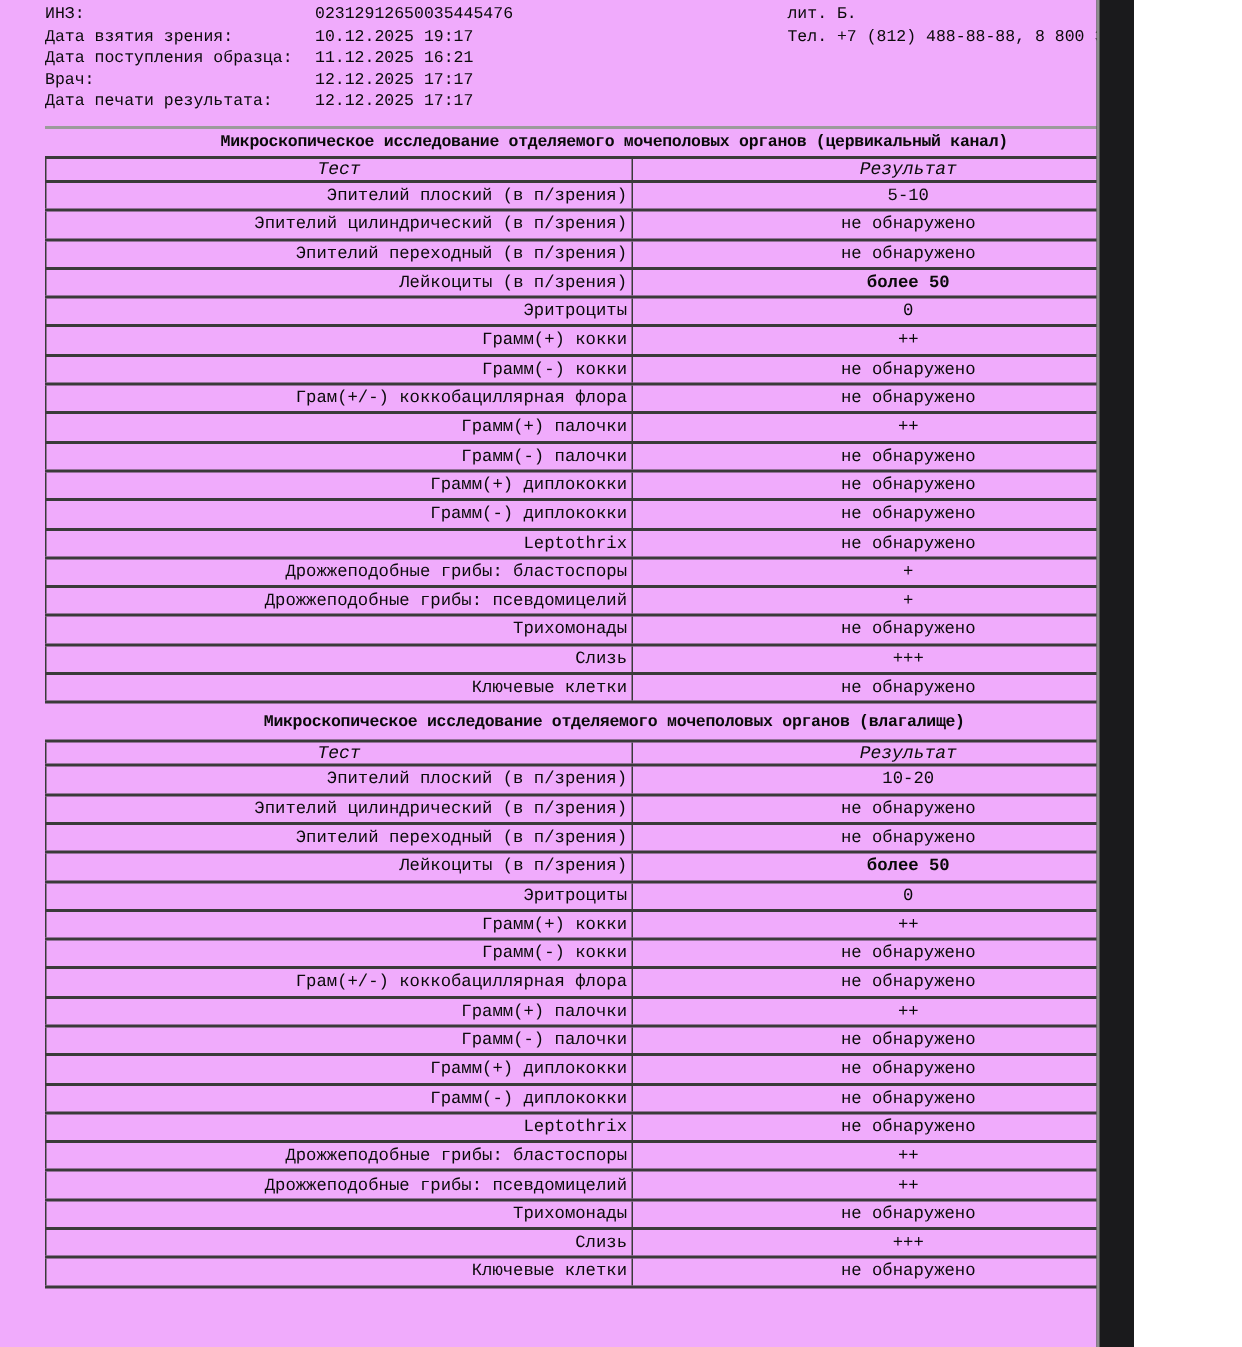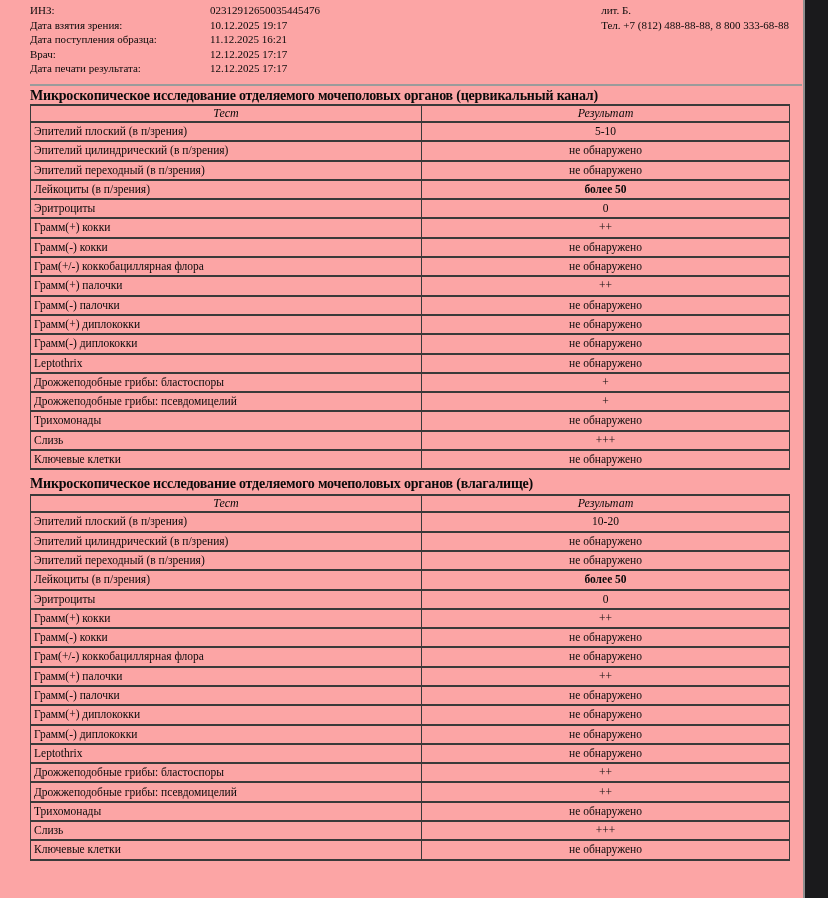--- a/index.html
+++ b/index.html
@@ -1,21 +1,21 @@
 <!DOCTYPE html>
 <html><head>
 <meta charset="utf-8">
 <style>
   html,body{margin:0;padding:0;background:#ffffff;}
   .page{
     position:relative;
-    width:828px;height:898px;
-    background:#fca5a5;
+    width:756px;height:898px;
+    background:#f0abfc;
     overflow:hidden;
-    font-family:Liberation Serif, serif;
+    font-family:Liberation Mono, monospace;
     color:#0a0a0a;
     -webkit-font-smoothing:antialiased;
   }
   .scan-bar{
     position:absolute;top:0;right:0;
     width:23px;height:898px;
     background:#1a1a1c;
     border-left:2px solid #8e8e8e;
   }
   .content{
@@ -30,23 +30,23 @@
   .field-value{white-space:nowrap;}
   .right-lines{text-align:left;white-space:nowrap;}
   .separator{
     width:772px;height:0;
     border-top:2px solid #9b9b9b;
     margin-top:8px;
   }
   .section-title{
     margin-top:1px;
     font-weight:bold;
-    font-size:14px;
+    font-size:11px;
     line-height:17px;
-    text-align:left;
+    text-align:center;
     letter-spacing:-0.2px;
   }
   .section-title.second{padding-top:4px;padding-bottom:2px;}
   table.results{
     width:759px;
     border-collapse:collapse;
     table-layout:fixed;
   }
   table.results col.c-test{width:391px;}
   table.results col.c-result{width:368px;}
@@ -62,21 +62,21 @@
   }
   table.results td{
     border:2px solid #3a3a3a;
     border-left-width:1px;border-right-width:1px;
     height:17.3px;
     padding:0 3px;
     font-size:11.5px;
     line-height:1.15;
     overflow:hidden;white-space:nowrap;
   }
-  td.test-cell{text-align:left;}
+  td.test-cell{text-align:right;}
   td.result-cell{text-align:center;}
   td.result-cell.bold{font-weight:bold;}
 </style>
 </head>
 <body>
 
 <div class="page">
   <div class="content">
 
     <div class="header-info">

